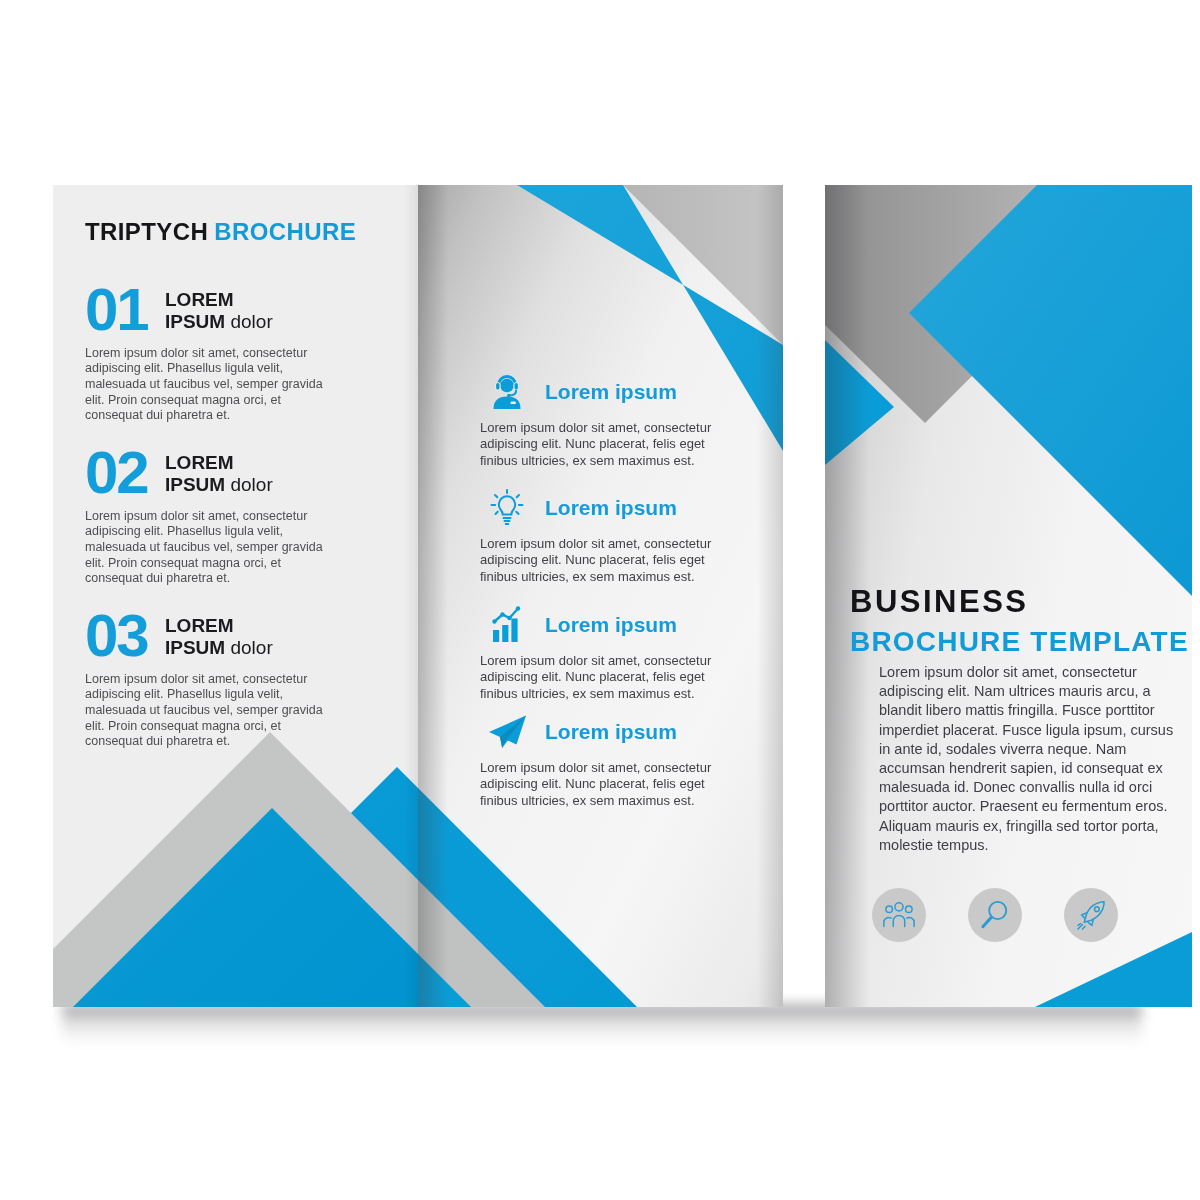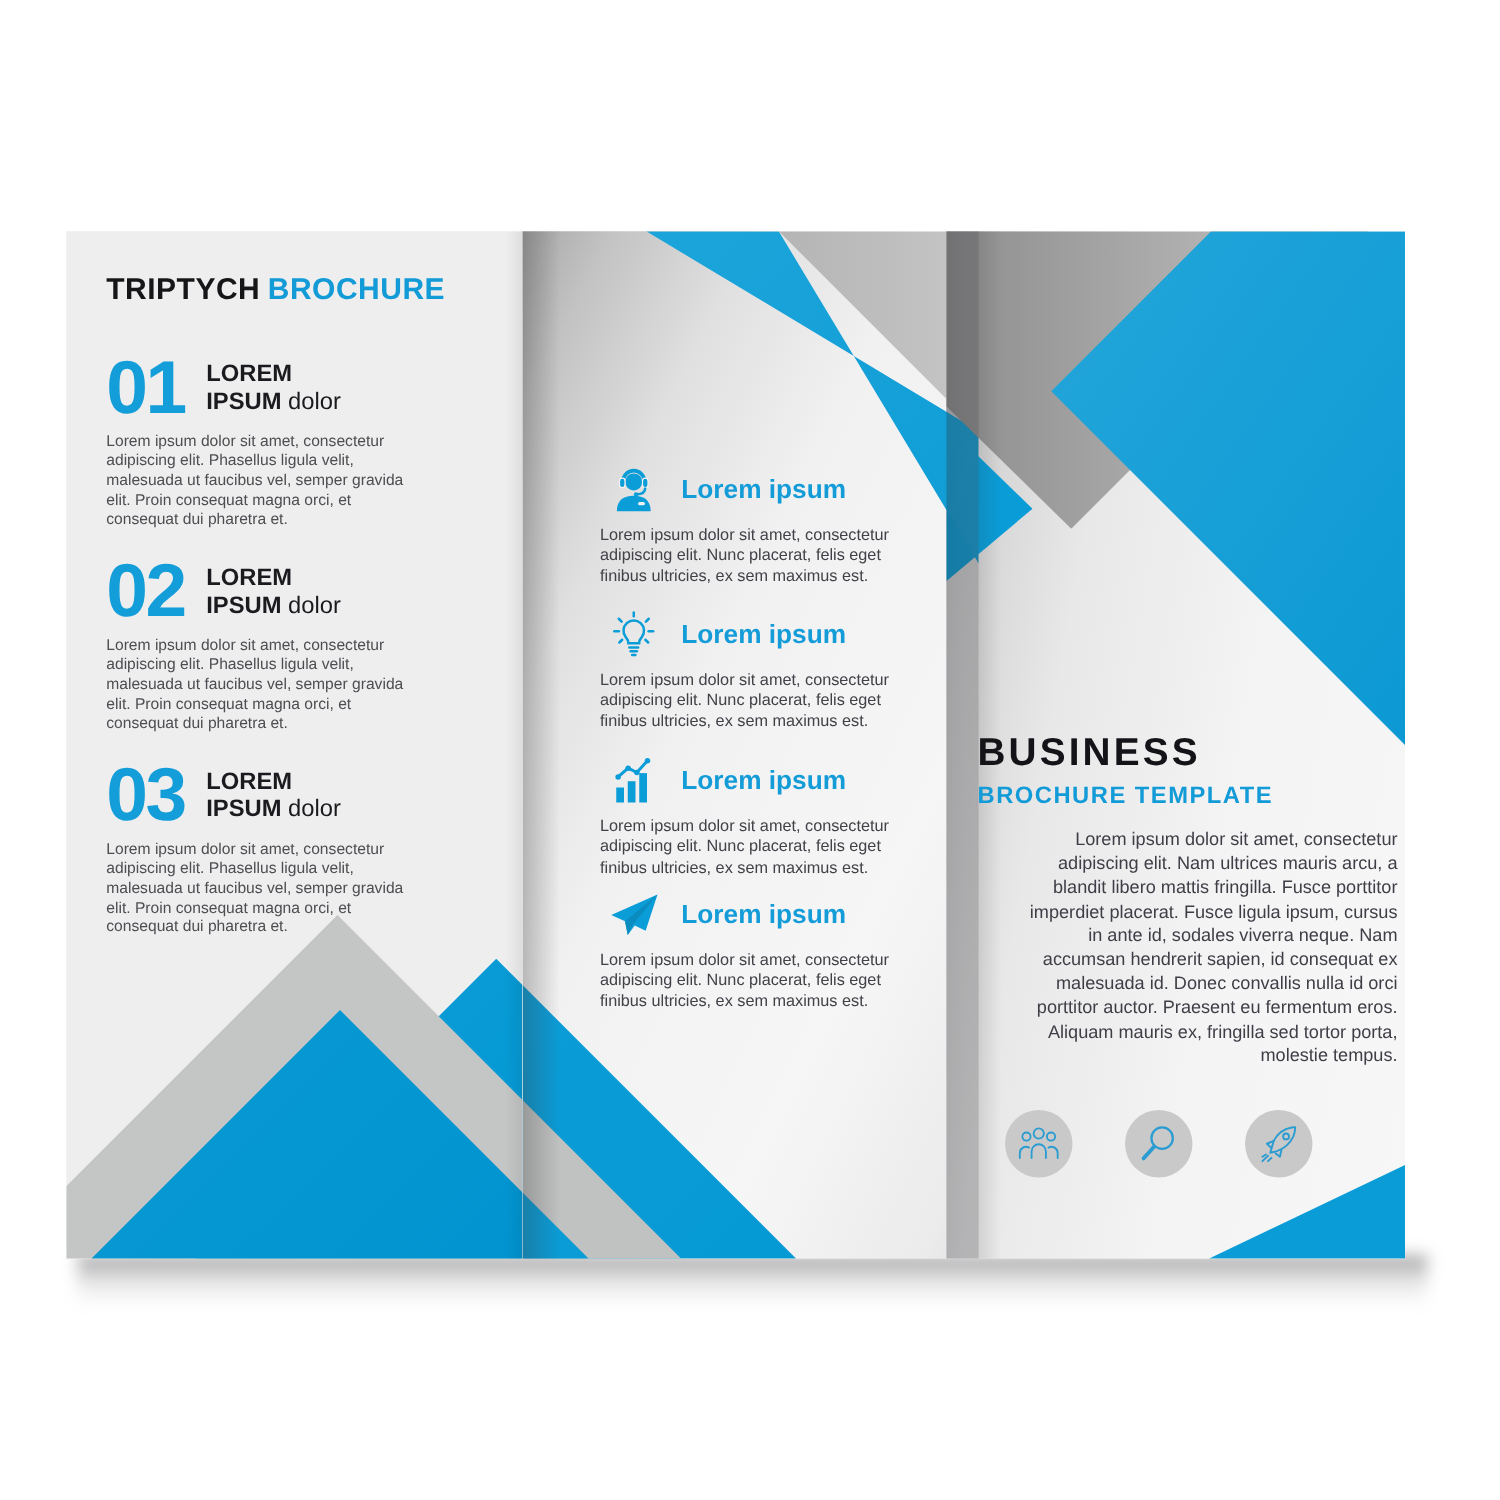--- a/index.html
+++ b/index.html
@@ -11,22 +11,22 @@
   .sheet-shadow{
     position:absolute;left:62px;top:1004px;width:1080px;height:46px;
     background:linear-gradient(to bottom,rgba(70,70,75,0.50),rgba(120,120,125,0.18) 45%,rgba(255,255,255,0) 88%);
     filter:blur(6px);z-index:1;
   }
   .sheet{position:absolute;left:53px;top:185px;width:1097px;height:822px;z-index:2;}
   .panel{position:absolute;top:0;height:822px;overflow:hidden;}
   .panel-l{left:0;width:365px;background:#eeeeef;}
   .panel-m{left:365px;width:365px;
     background:linear-gradient(116deg,#a6a6a7 0%,#c2c2c3 9%,#e0e0e1 24%,#f1f1f2 42%,#f6f6f7 72%,#ebebec 94%,#e2e2e3 100%);}
-  .panel-r{left:704px;width:367px;
-    background:linear-gradient(100deg,#b4b4b5 0%,#d0d0d1 9%,#e8e8e9 30%,#f4f4f5 62%,#f7f7f8 100%);text-align:right;}
+  .panel-r{left:772px;width:367px;
+    background:linear-gradient(100deg,#b4b4b5 0%,#d0d0d1 9%,#e8e8e9 30%,#f4f4f5 62%,#f7f7f8 100%);}
   .shape{position:absolute;left:0;top:0;width:100%;height:100%;}
 
   
   .lp-mountain-blue-small{z-index:1;background:linear-gradient(135deg,#18a3da,#0398d4);
     clip-path:polygon(344px 582px,365px 603px,365px 822px,104px 822px);}
   .lp-mountain-gray{z-index:2;background:#c4c5c5;
     clip-path:polygon(217px 547px,365px 695px,365px 822px,0px 822px,0px 764px);}
   .lp-mountain-blue{z-index:3;background:linear-gradient(135deg,#14a1d9,#0194d0);
     clip-path:polygon(219px 623px,365px 769px,365px 822px,20px 822px);}
   .lp-fold{z-index:6;background:linear-gradient(270deg,rgba(0,0,0,0.07),rgba(0,0,0,0) 14px);}
@@ -74,21 +74,21 @@
   .mp-section{position:absolute;left:62px;width:252px;z-index:5;}
   .mp-s1{top:183px;} .mp-s2{top:299px;} .mp-s3{top:416px;} .mp-s4{top:523px;}
   .mp-iconrow{display:flex;align-items:center;gap:18px;padding-left:7px;height:48px;}
   .mp-icon{width:40px;height:40px;flex:none;}
   .mp-h{font-size:21px;font-weight:700;color:#149cd8;}
   .mp-para{margin-top:4px;font-size:13px;line-height:16.4px;color:#414147;}
 
   
   .rp-title{position:absolute;left:25px;top:399px;z-index:5;font-size:31px;font-weight:800;
     letter-spacing:2.5px;color:#141418;}
-  .rp-sub{position:absolute;left:25px;top:441px;z-index:5;font-size:19px;font-weight:700;
+  .rp-sub{position:absolute;left:25px;top:441px;z-index:5;font-size:28px;font-weight:700;
     letter-spacing:1.2px;color:#129bd7;}
   .rp-para{position:absolute;left:25px;top:478px;width:307px;z-index:5;
     font-size:14.5px;line-height:19.2px;color:#3e3e46;margin-left:29px;}
   .rp-badges{position:absolute;left:0;top:703px;width:100%;z-index:5;}
   .rp-circle{position:absolute;top:0;width:54px;height:54px;border-radius:50%;
     background:#c9c9ca;display:flex;align-items:center;justify-content:center;}
   .rp-c1{left:47px;} .rp-c2{left:143px;} .rp-c3{left:239px;}
   .rp-circle svg{width:36px;height:36px;}
 </style>
 </head>

